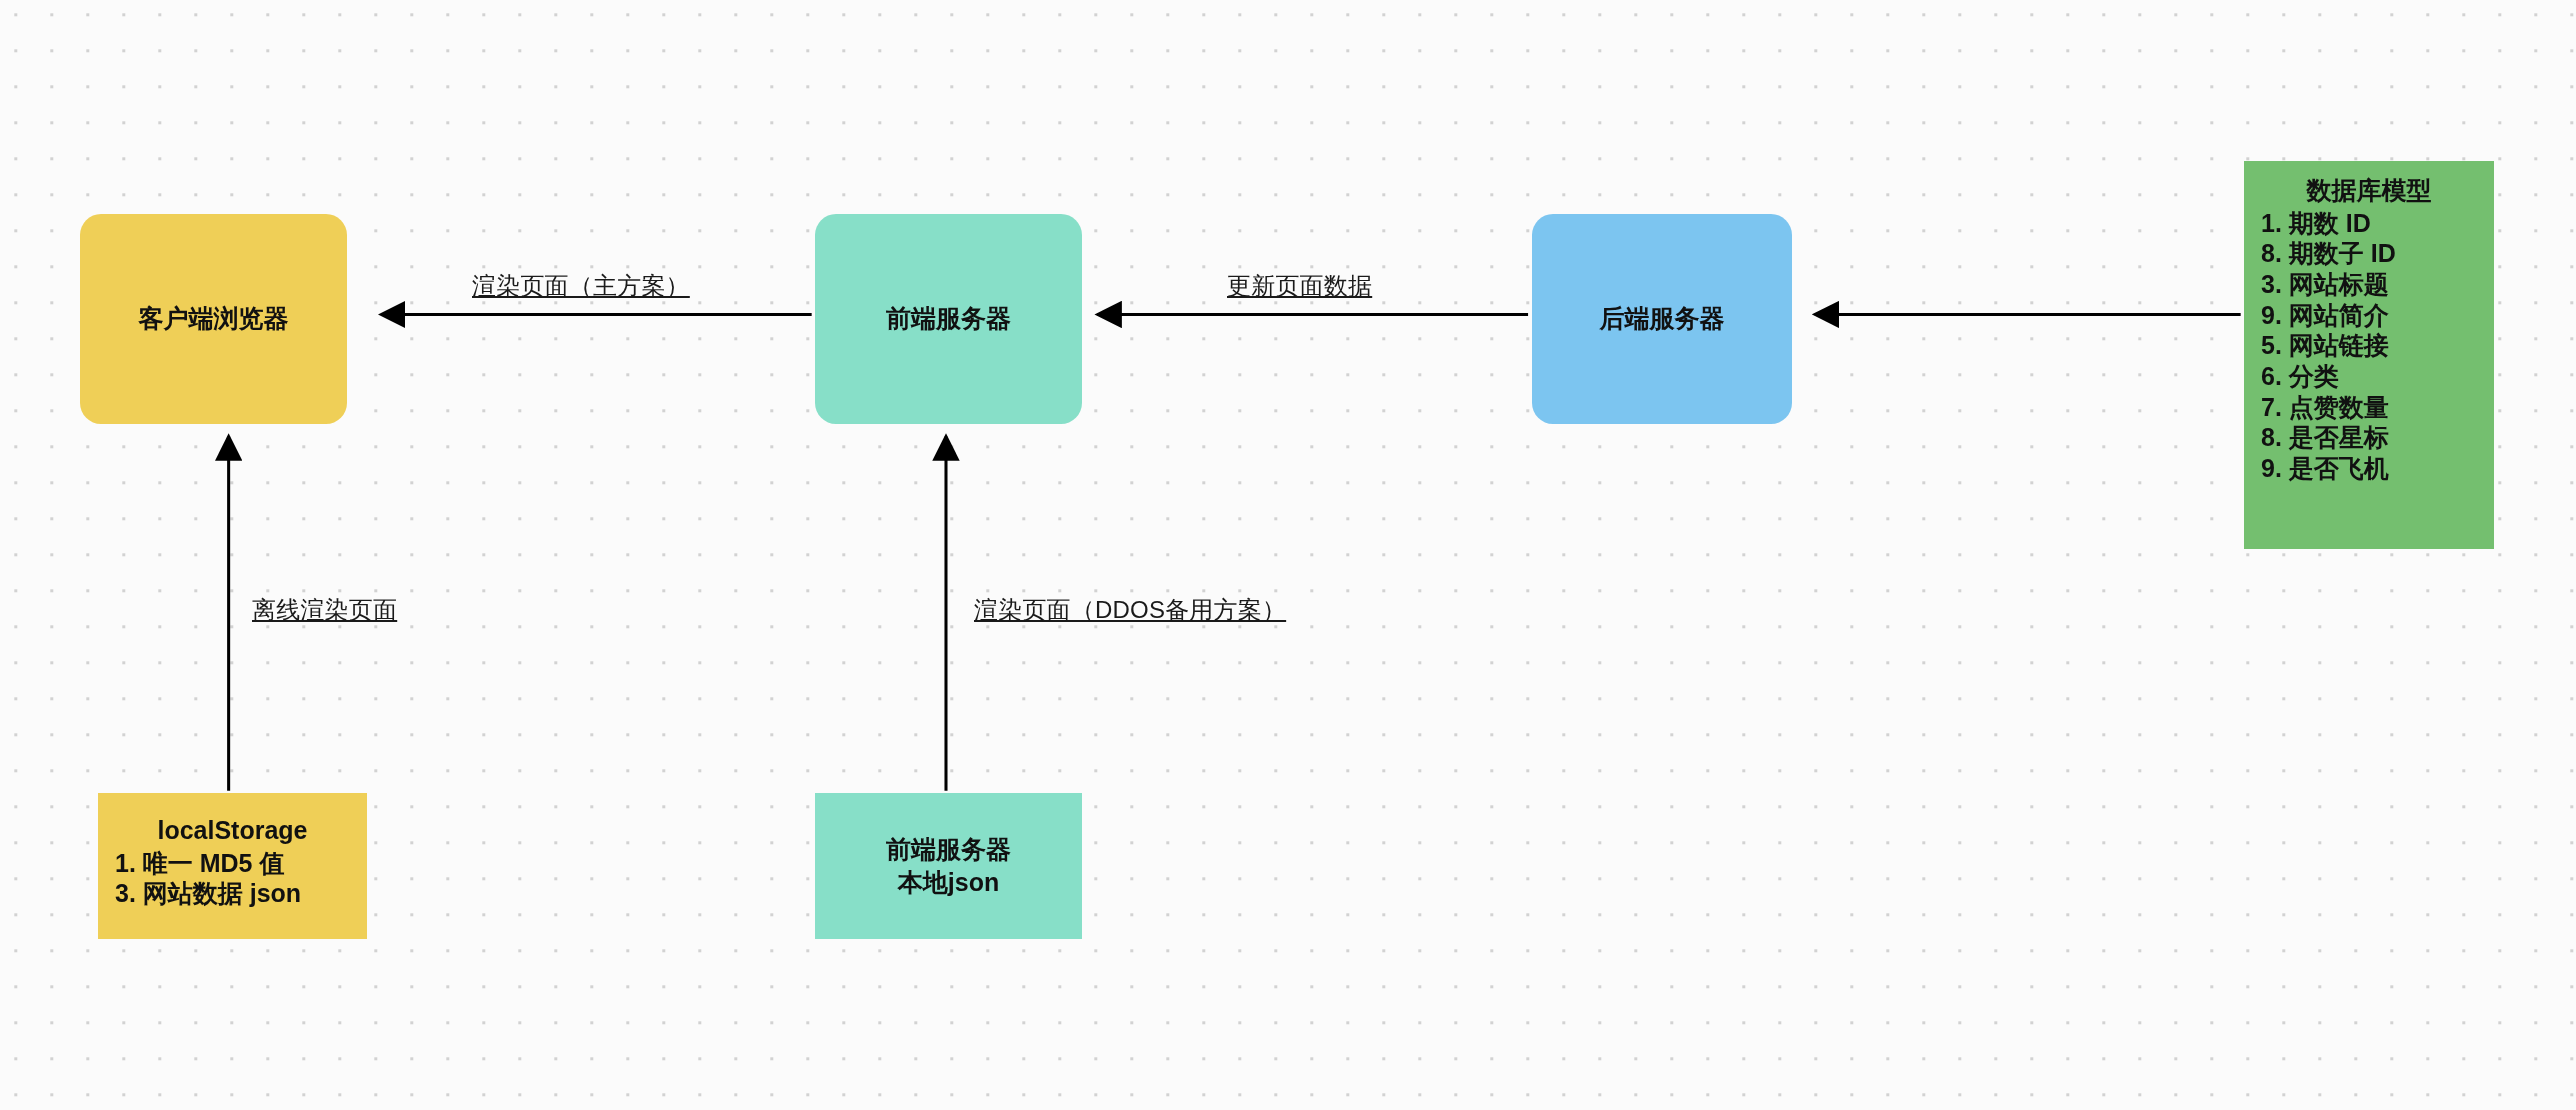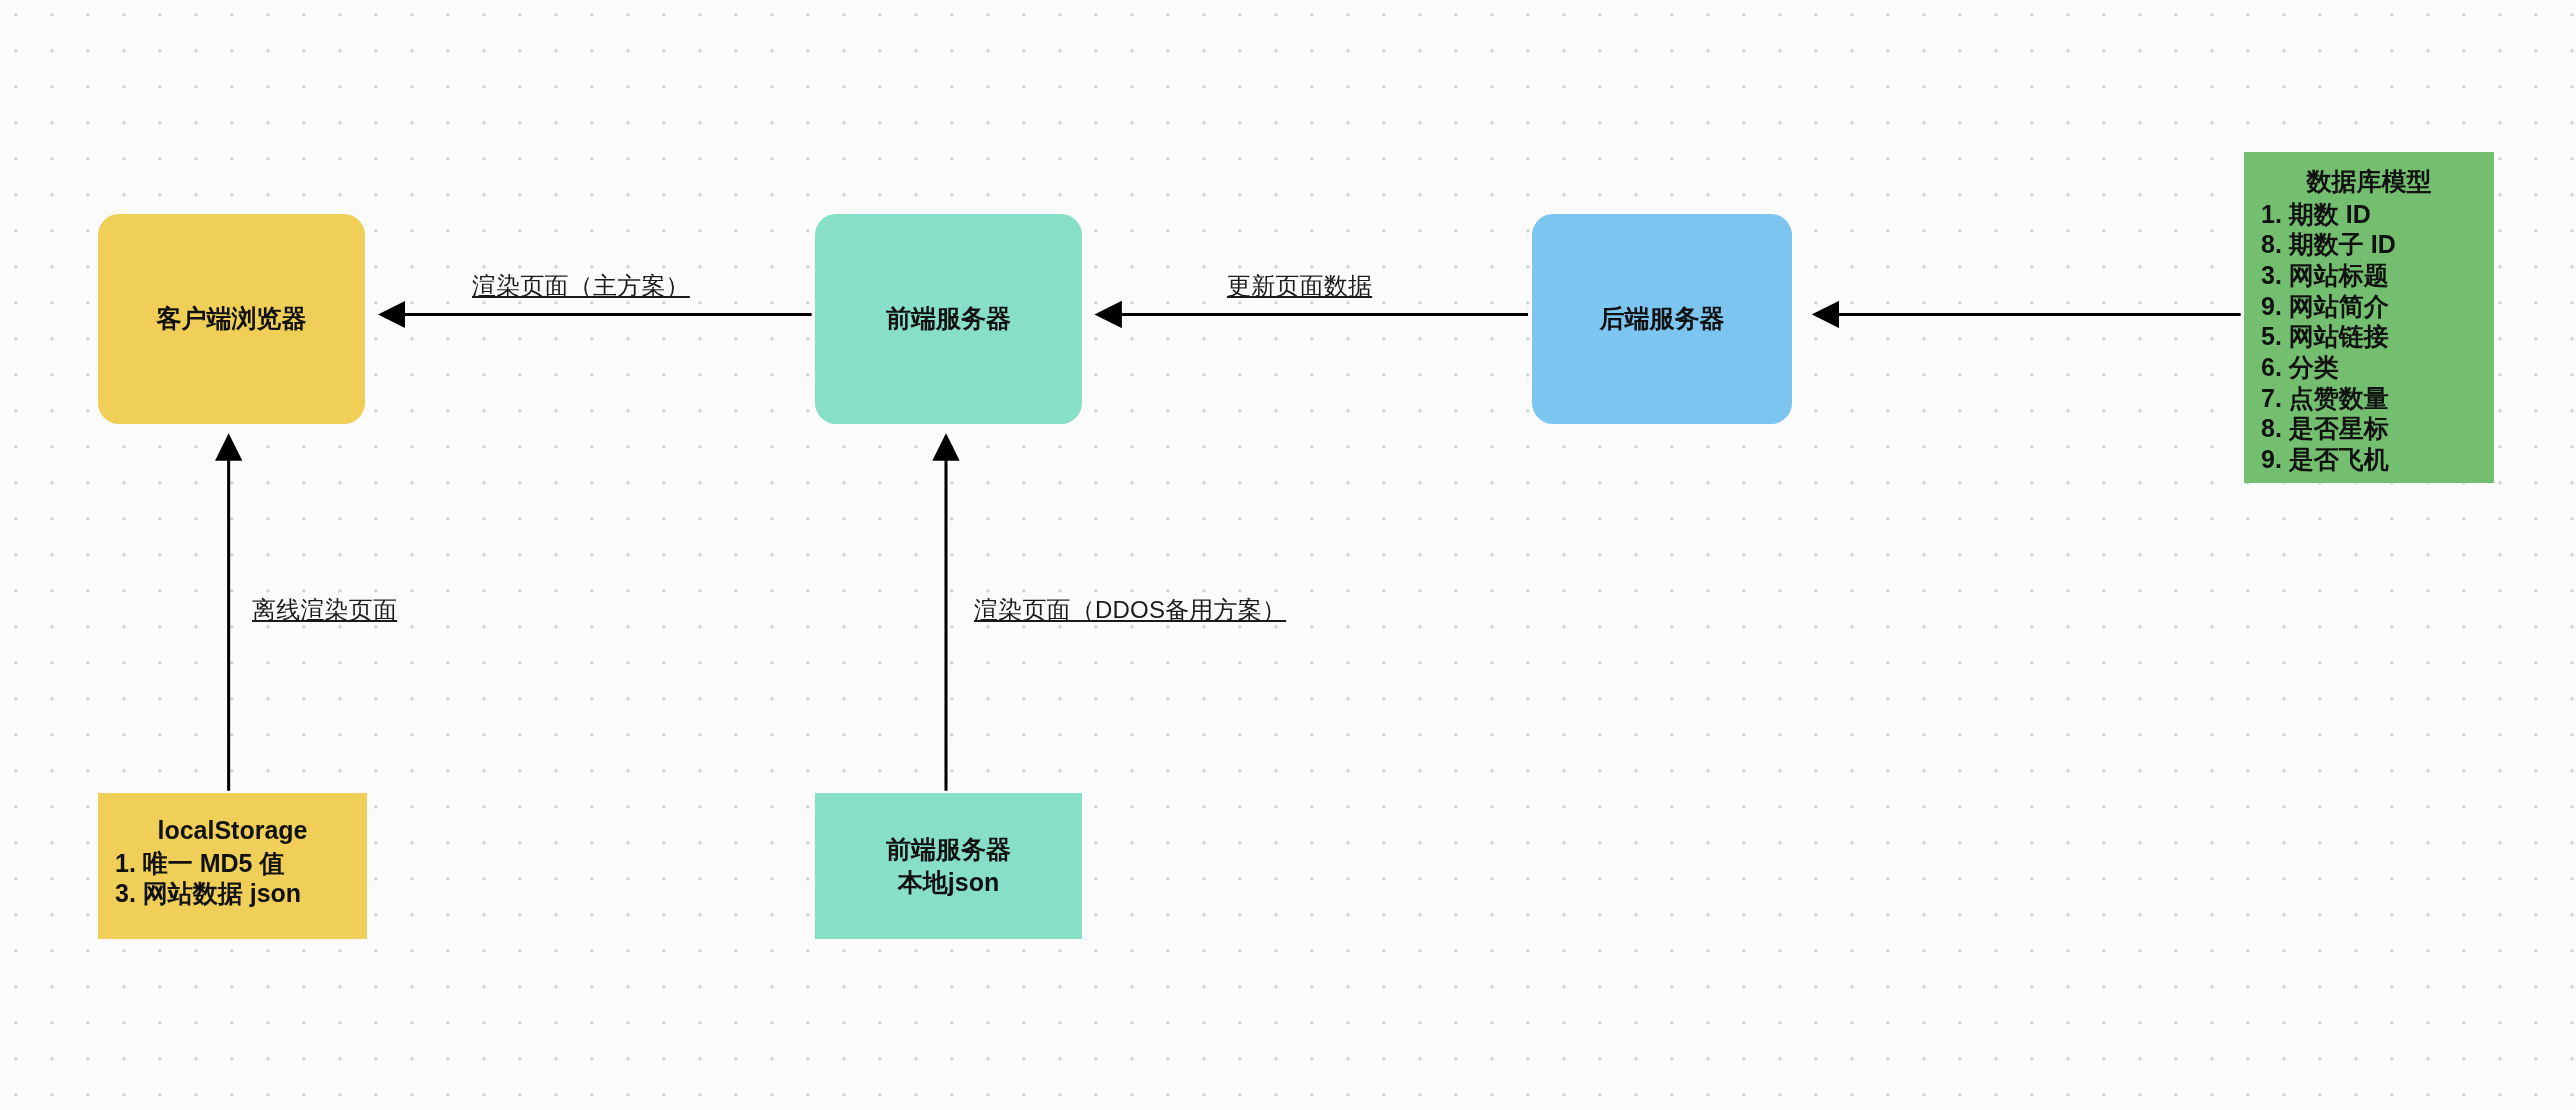--- a/index.html
+++ b/index.html
@@ -124,33 +124,33 @@
   </svg>
 
   <div class="edge-label" style="left:472px; top:270px;">渲染页面（主方案）</div>
 
   <div class="edge-label" style="left:1227px; top:270px;">更新页面数据</div>
 
   <div class="edge-label" style="left:252px; top:594px;">离线渲染页面</div>
 
   <div class="edge-label" style="left:974px; top:594px;">渲染页面（DDOS备用方案）</div>
 
-  <div class="node node-round c-yellow" style="left:98px; top:214px; width:267px; height:210px;">
+  <div class="node node-round c-yellow" style="left:80px; top:214px; width:267px; height:210px;">
     <div class="node-title">客户端浏览器</div>
   </div>
 
   <div class="node node-round c-teal" style="left:815px; top:214px; width:267px; height:210px;">
     <div class="node-title">前端服务器</div>
   </div>
 
   <div class="node node-round c-blue" style="left:1532px; top:214px; width:260px; height:210px;">
     <div class="node-title">后端服务器</div>
   </div>
 
-  <div class="node node-list c-green" style="left:2244px; top:152px; width:250px; height:331px;">
+  <div class="node node-list c-green" style="left:2244px; top:161px; width:250px; height:388px;">
     <div class="list-heading">数据库模型</div>
     <ol>
       <li>1. 期数 ID</li>
       <li>8. 期数子 ID</li>
       <li>3. 网站标题</li>
       <li>9. 网站简介</li>
       <li>5. 网站链接</li>
       <li>6. 分类</li>
       <li>7. 点赞数量</li>
       <li>8. 是否星标</li>

